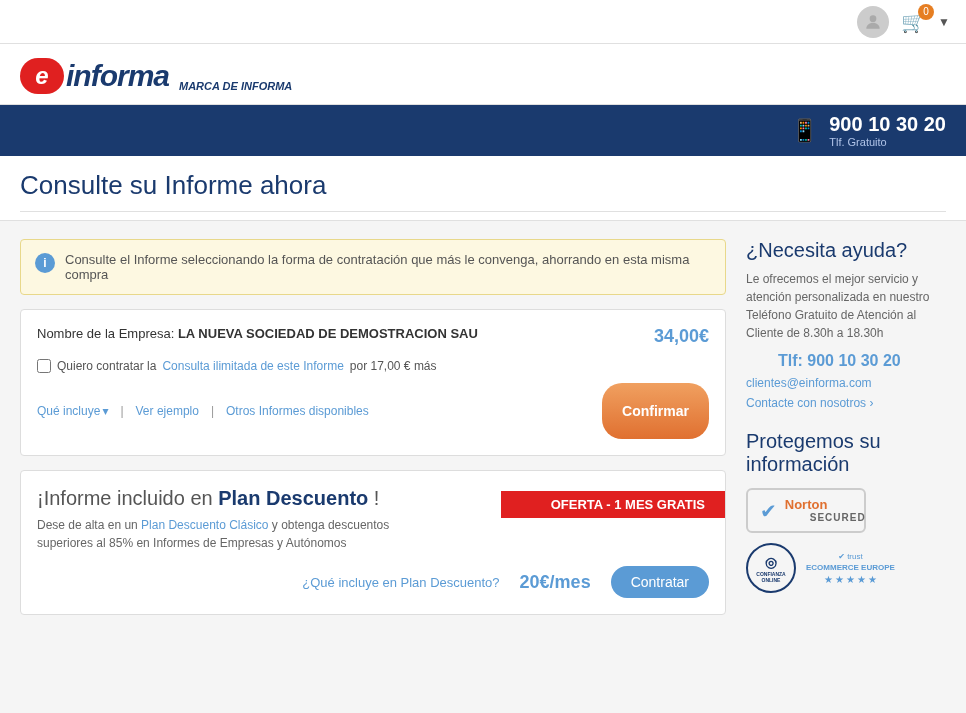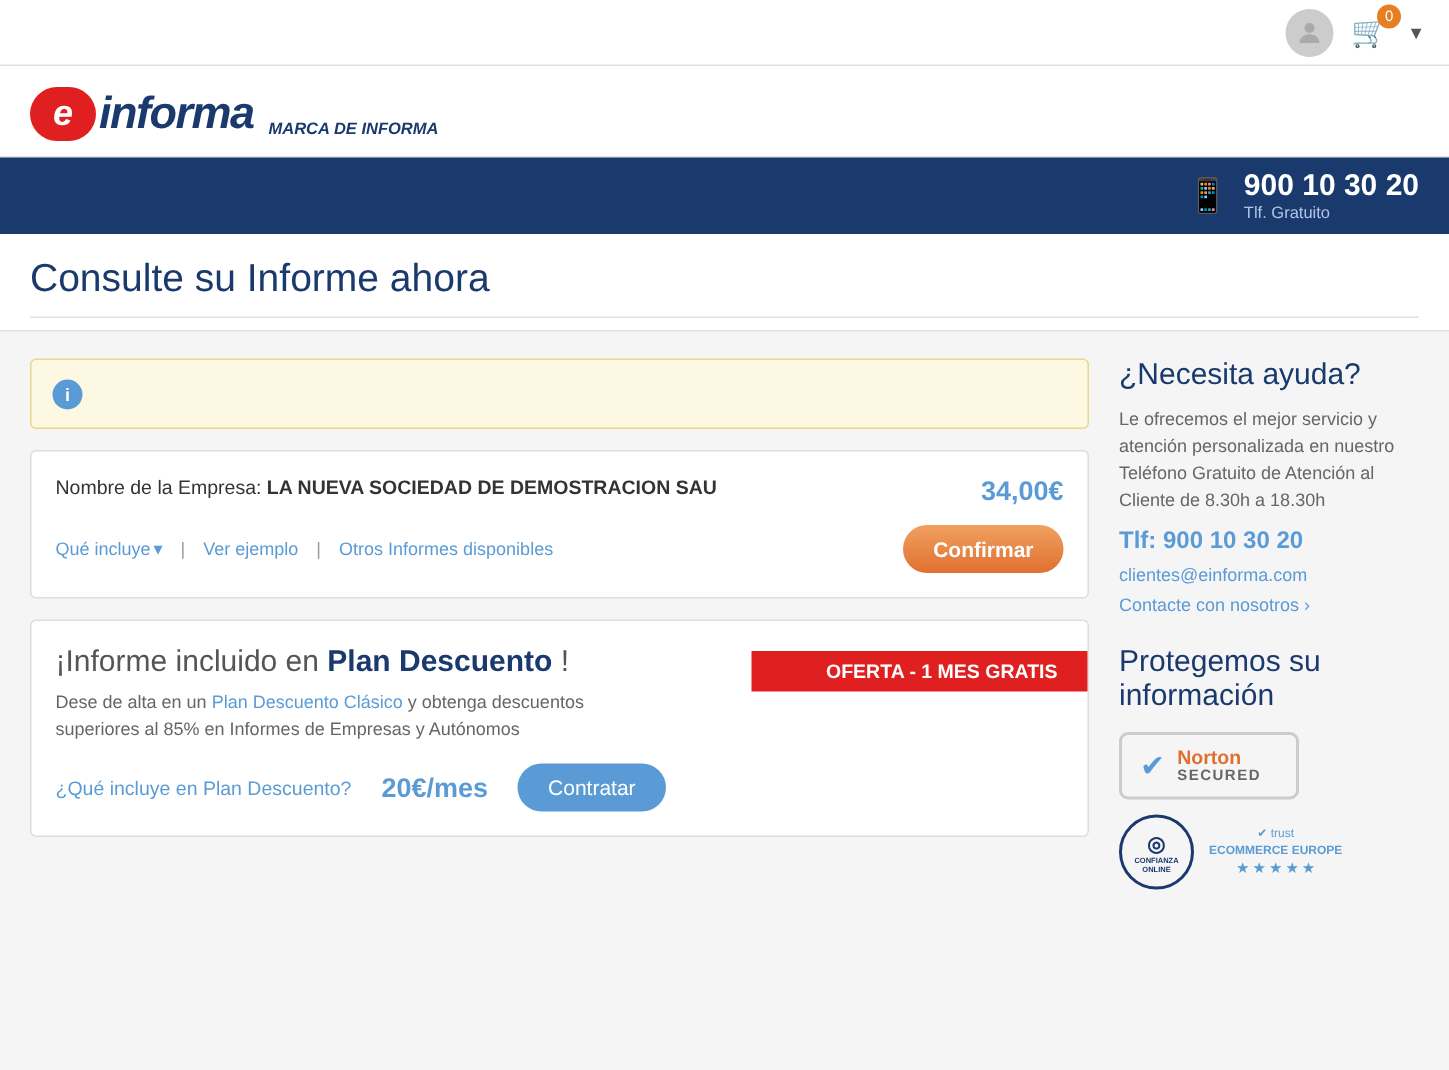--- a/index.html
+++ b/index.html
@@ -263,21 +263,21 @@
       gap: 2px;
     }
     .product-links-left .separator {
       color: #999;
     }
     .confirm-btn {
       background: linear-gradient(to bottom, #f0a060, #e07030);
       color: #fff;
       border: none;
       border-radius: 20px;
-      padding: 8px 20px;
+      padding: 20px 20px;
       font-size: 14px;
       font-weight: bold;
       cursor: pointer;
     }
 
     
     .plan-card {
       background: #fff;
       border: 1px solid #ddd;
       border-radius: 4px;
@@ -313,20 +313,21 @@
       line-height: 1.5;
       max-width: 380px;
     }
     .plan-desc a {
       color: #5b9bd5;
       text-decoration: none;
     }
     .plan-bottom {
       display: flex;
       align-items: center;
+      justify-content: flex-end;
       gap: 20px;
       margin-top: 14px;
     }
     .plan-link {
       color: #5b9bd5;
       font-size: 13px;
       text-decoration: none;
     }
     .plan-price {
       color: #5b9bd5;
@@ -362,20 +363,21 @@
       font-size: 12px;
       color: #666;
       line-height: 1.5;
       margin-bottom: 10px;
     }
     .help-phone {
       font-size: 16px;
       color: #5b9bd5;
       font-weight: bold;
       margin-bottom: 6px;
+      margin-left: 32px;
     }
     .help-email {
       color: #5b9bd5;
       font-size: 12px;
       text-decoration: none;
       display: block;
       margin-bottom: 4px;
     }
     .help-contact {
       color: #5b9bd5;
@@ -416,20 +418,21 @@
     .norton-name {
       font-size: 13px;
       font-weight: bold;
       color: #e07030;
     }
     .norton-secured {
       font-size: 10px;
       color: #666;
       font-weight: bold;
       letter-spacing: 1px;
+      margin-left: 25px;
     }
     .bottom-badges {
       display: flex;
       gap: 10px;
       align-items: center;
     }
     .confianza-badge {
       width: 50px;
       height: 50px;
       border: 2px solid #1a3a6e;
@@ -522,34 +525,41 @@
   <h1 class="page-title">Consulte su Informe ahora</h1>
   <hr style="border:none; border-top: 1px solid #e0e0e0; margin-top:10px;">
 </div>
 
 <div class="main-content">
 
   <div class="left-column">
 
     <div class="info-box">
       <div class="info-icon">i</div>
+      <span class="info-text">Consulte el Informe seleccionando la forma de contratación que más le convenga, ahorrando en esta misma compra</span>
     </div>
 
     <div class="product-card">
       <div class="product-header">
         <div class="product-info">
           <div class="product-name">
             <span>Nombre de la Empresa:</span>
             <strong>LA NUEVA SOCIEDAD DE DEMOSTRACION SAU</strong>
           </div>
         </div>
         <div class="product-price">34,00€</div>
       </div>
 
       <div class="product-options">
+        <div class="checkbox-row">
+          <input type="checkbox" style="">
+          <span>Quiero contratar la</span>
+          <a href="#">Consulta ilimitada de este Informe</a>
+          <span>por 17,00 € más</span>
+        </div>
 
         <div class="product-links">
           <div class="product-links-left">
             <a href="#">
               <span>Qué incluye</span>
               <span>▾</span>
             </a>
             <span class="separator">|</span>
             <a href="#">Ver ejemplo</a>
             <span class="separator">|</span>

